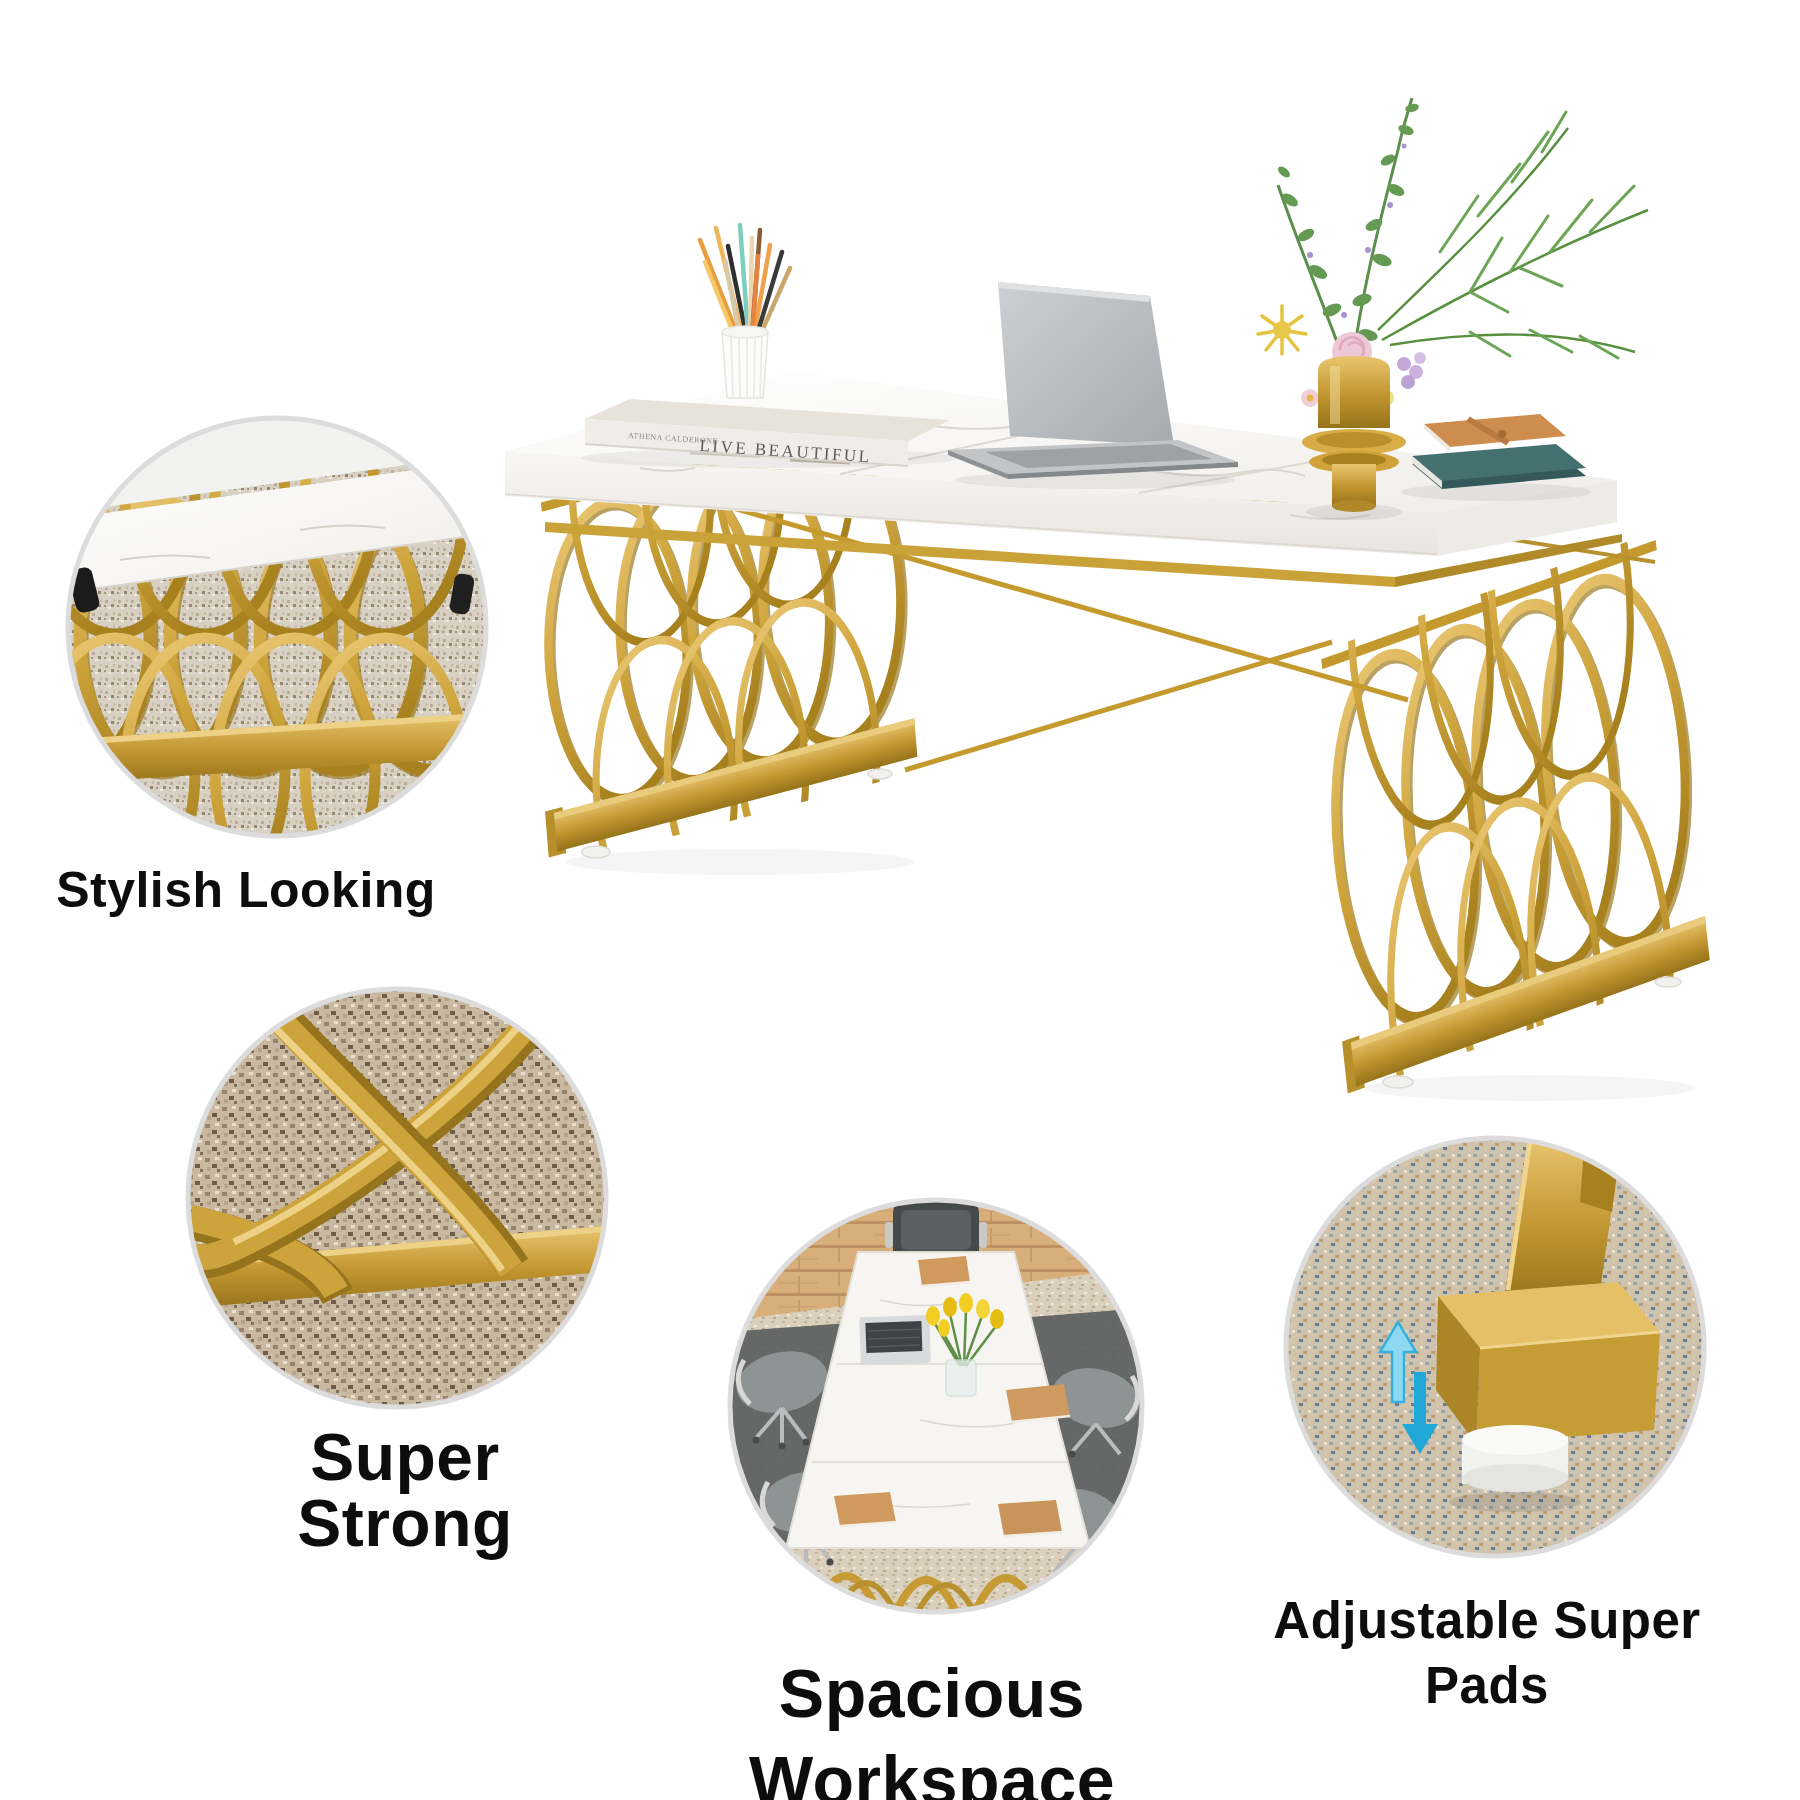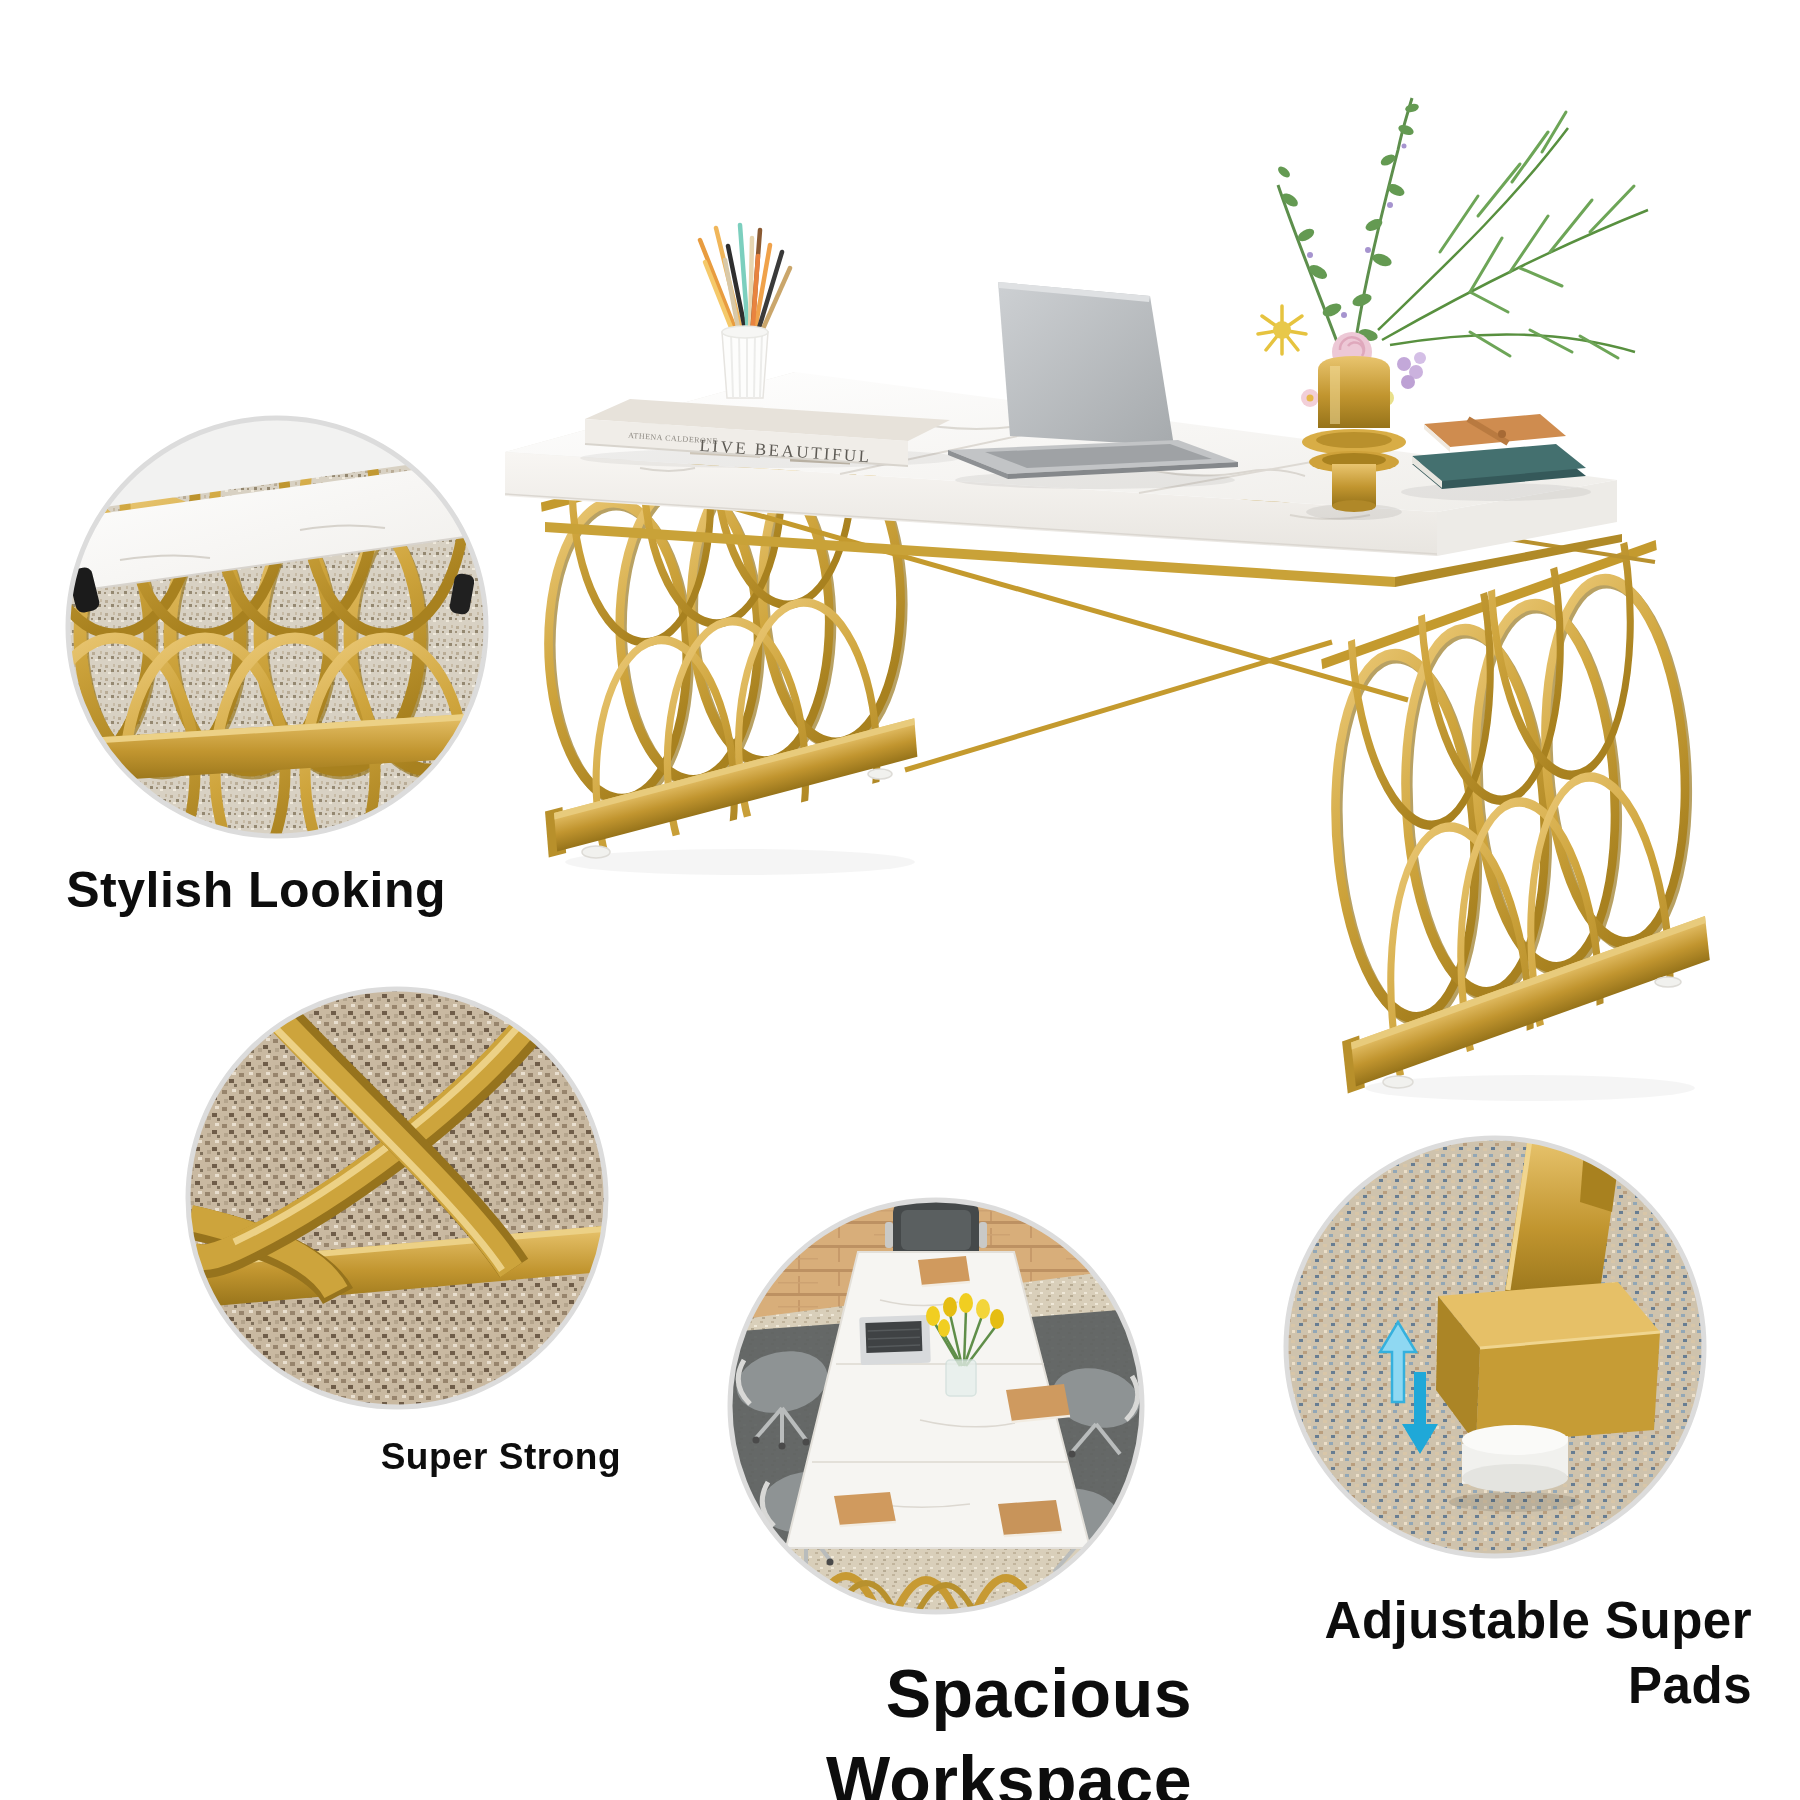--- a/index.html
+++ b/index.html
@@ -1,22 +1,22 @@
 <!DOCTYPE html>
 <html><head>
 <meta charset="utf-8">
 <style>
   html,body{margin:0;padding:0;background:#ffffff}
   .page{position:relative;width:1800px;height:1800px;background:#ffffff;overflow:hidden;
         font-family:"Liberation Sans",sans-serif}
   svg.scene{position:absolute;left:0;top:0;width:1800px;height:1800px}
-  .callout-label{position:absolute;color:#0d0d0d;font-weight:700;text-align:right;
+  .callout-label{position:absolute;color:#0d0d0d;font-weight:700;text-align:center;
                  letter-spacing:.5px;line-height:1.28}
   .label-stylish{left:46px;top:858px;width:400px;font-size:50px}
-  .label-strong{left:221px;top:1424px;width:400px;font-size:37px;line-height:66px}
+  .label-strong{left:205px;top:1424px;width:400px;font-size:66px;line-height:66px}
   .label-workspace{left:672px;top:1650px;width:520px;font-size:68px}
   .label-feet{left:1222px;top:1588px;width:530px;font-size:51px}
 </style>
 </head>
 <body>
 
 <div class="page">
 
 <svg class="scene" viewBox="0 0 1800 1800">
   <defs>

